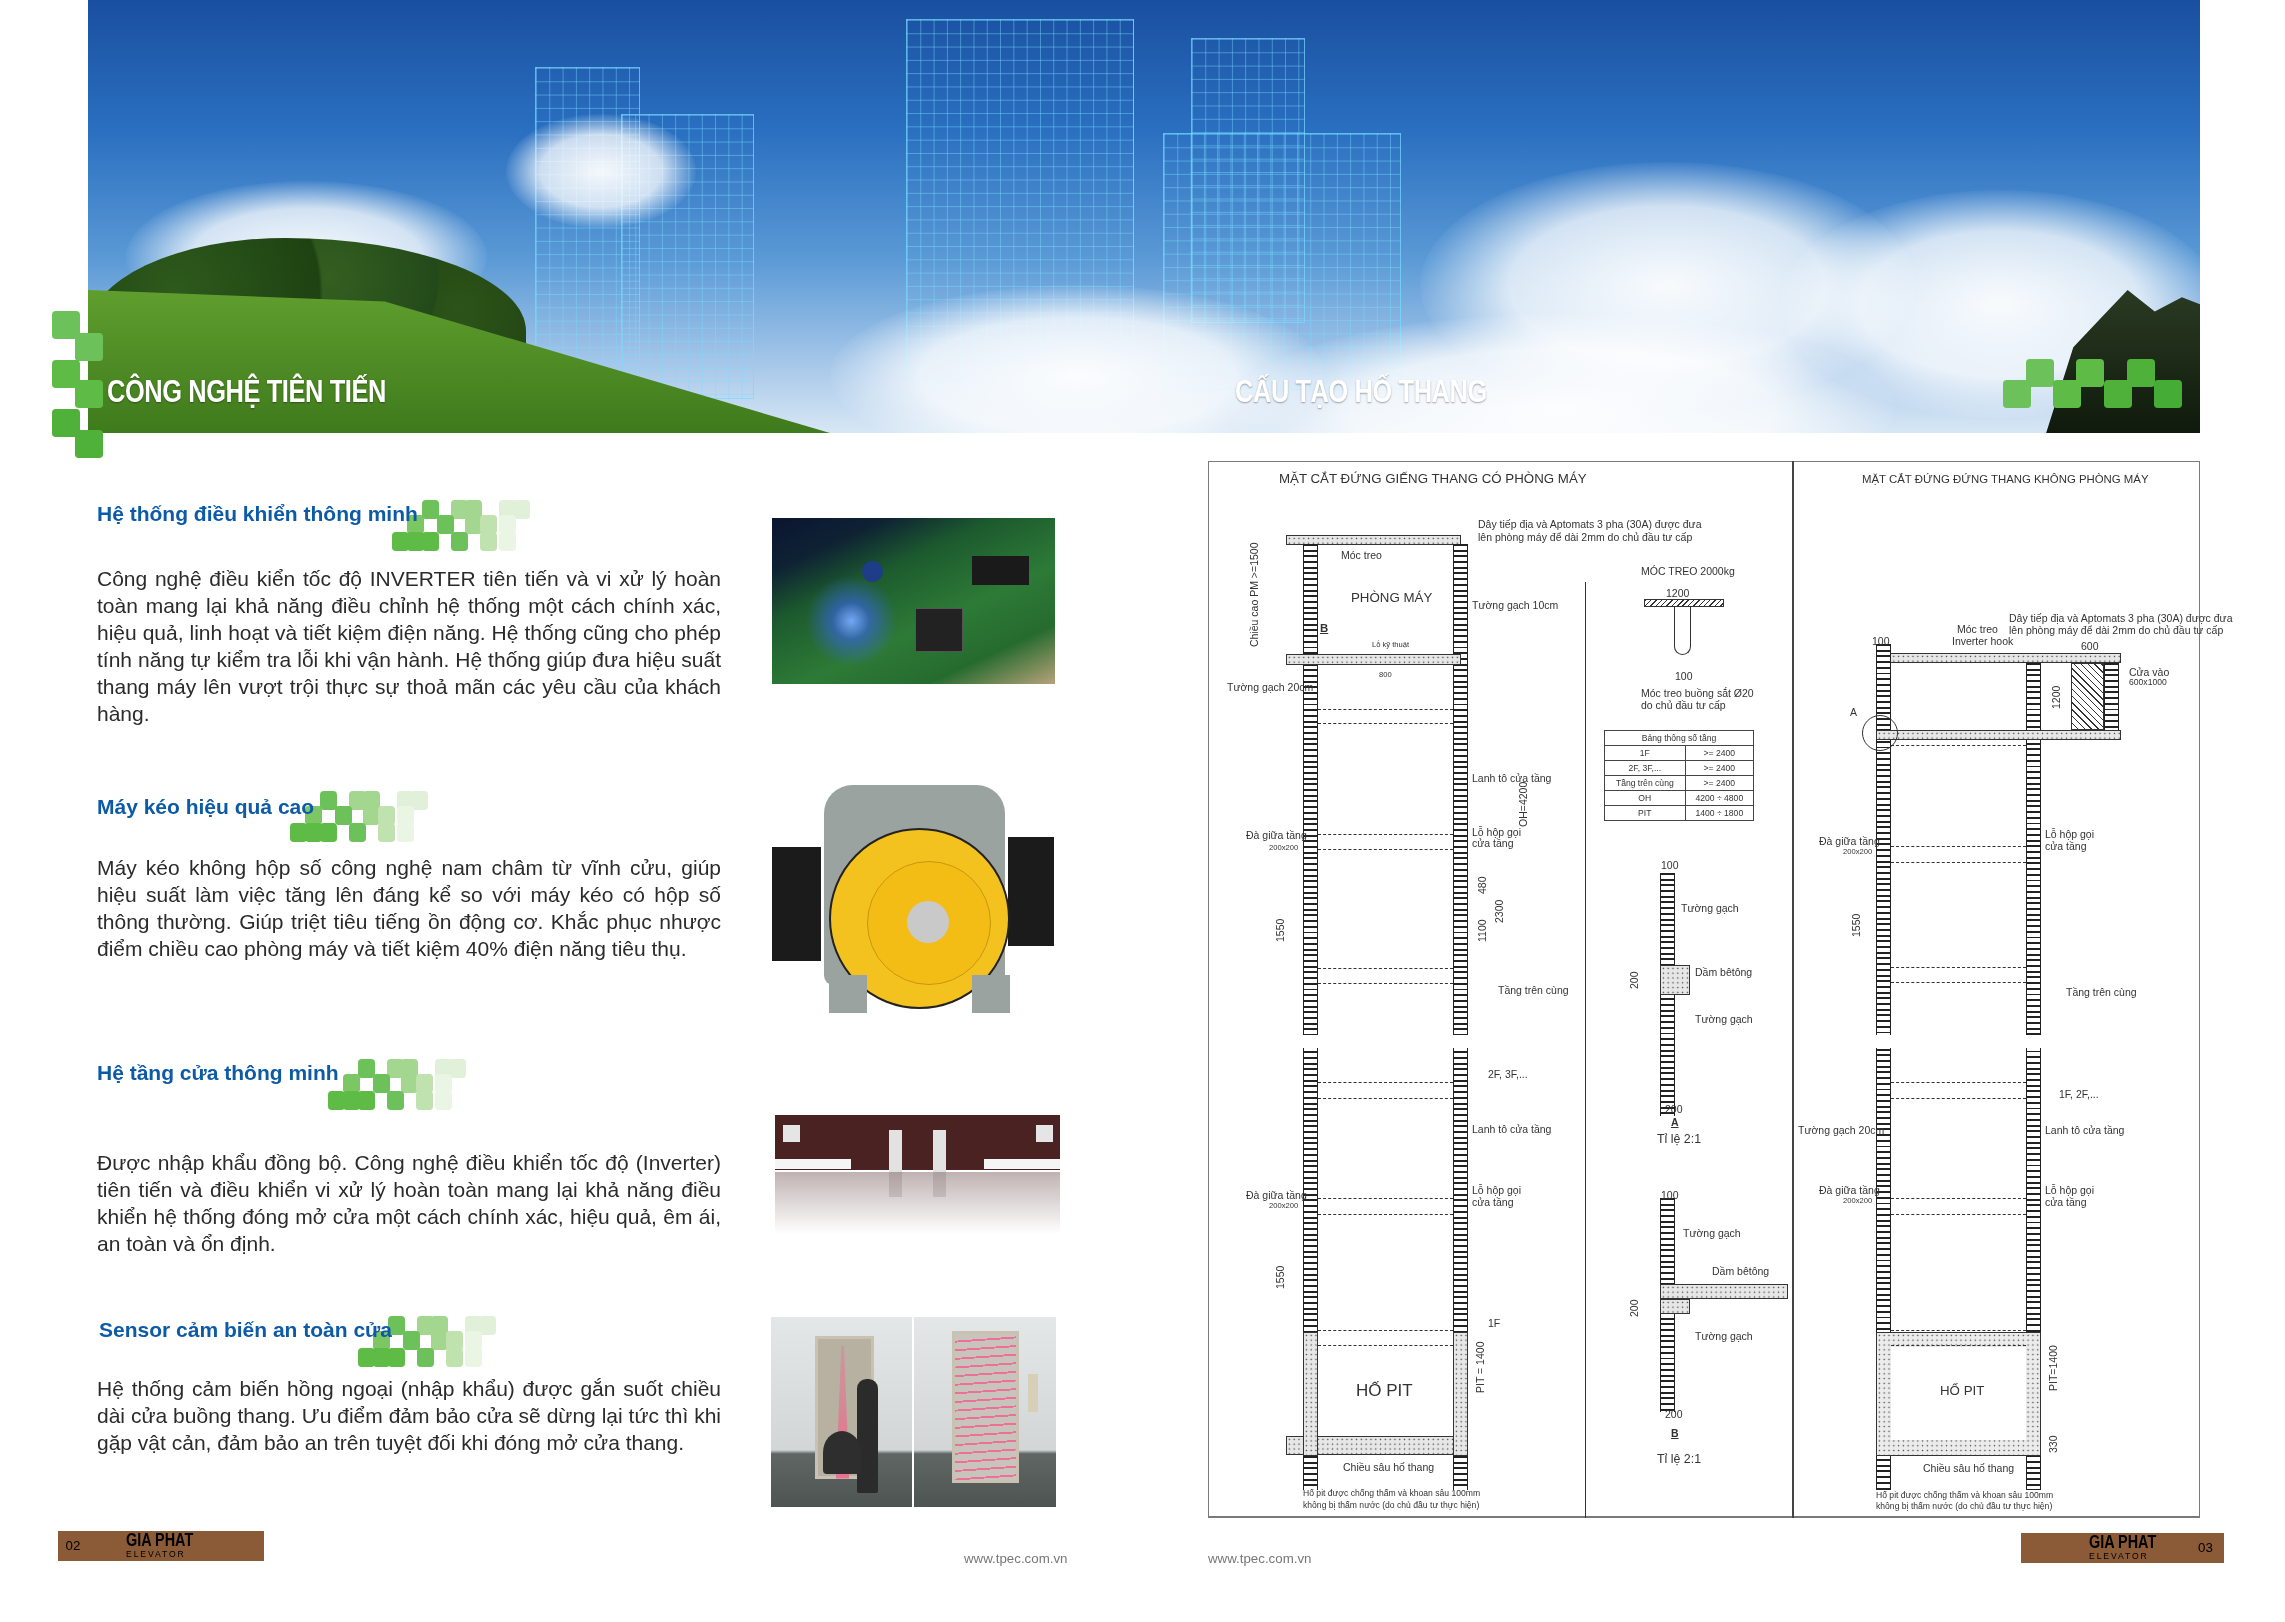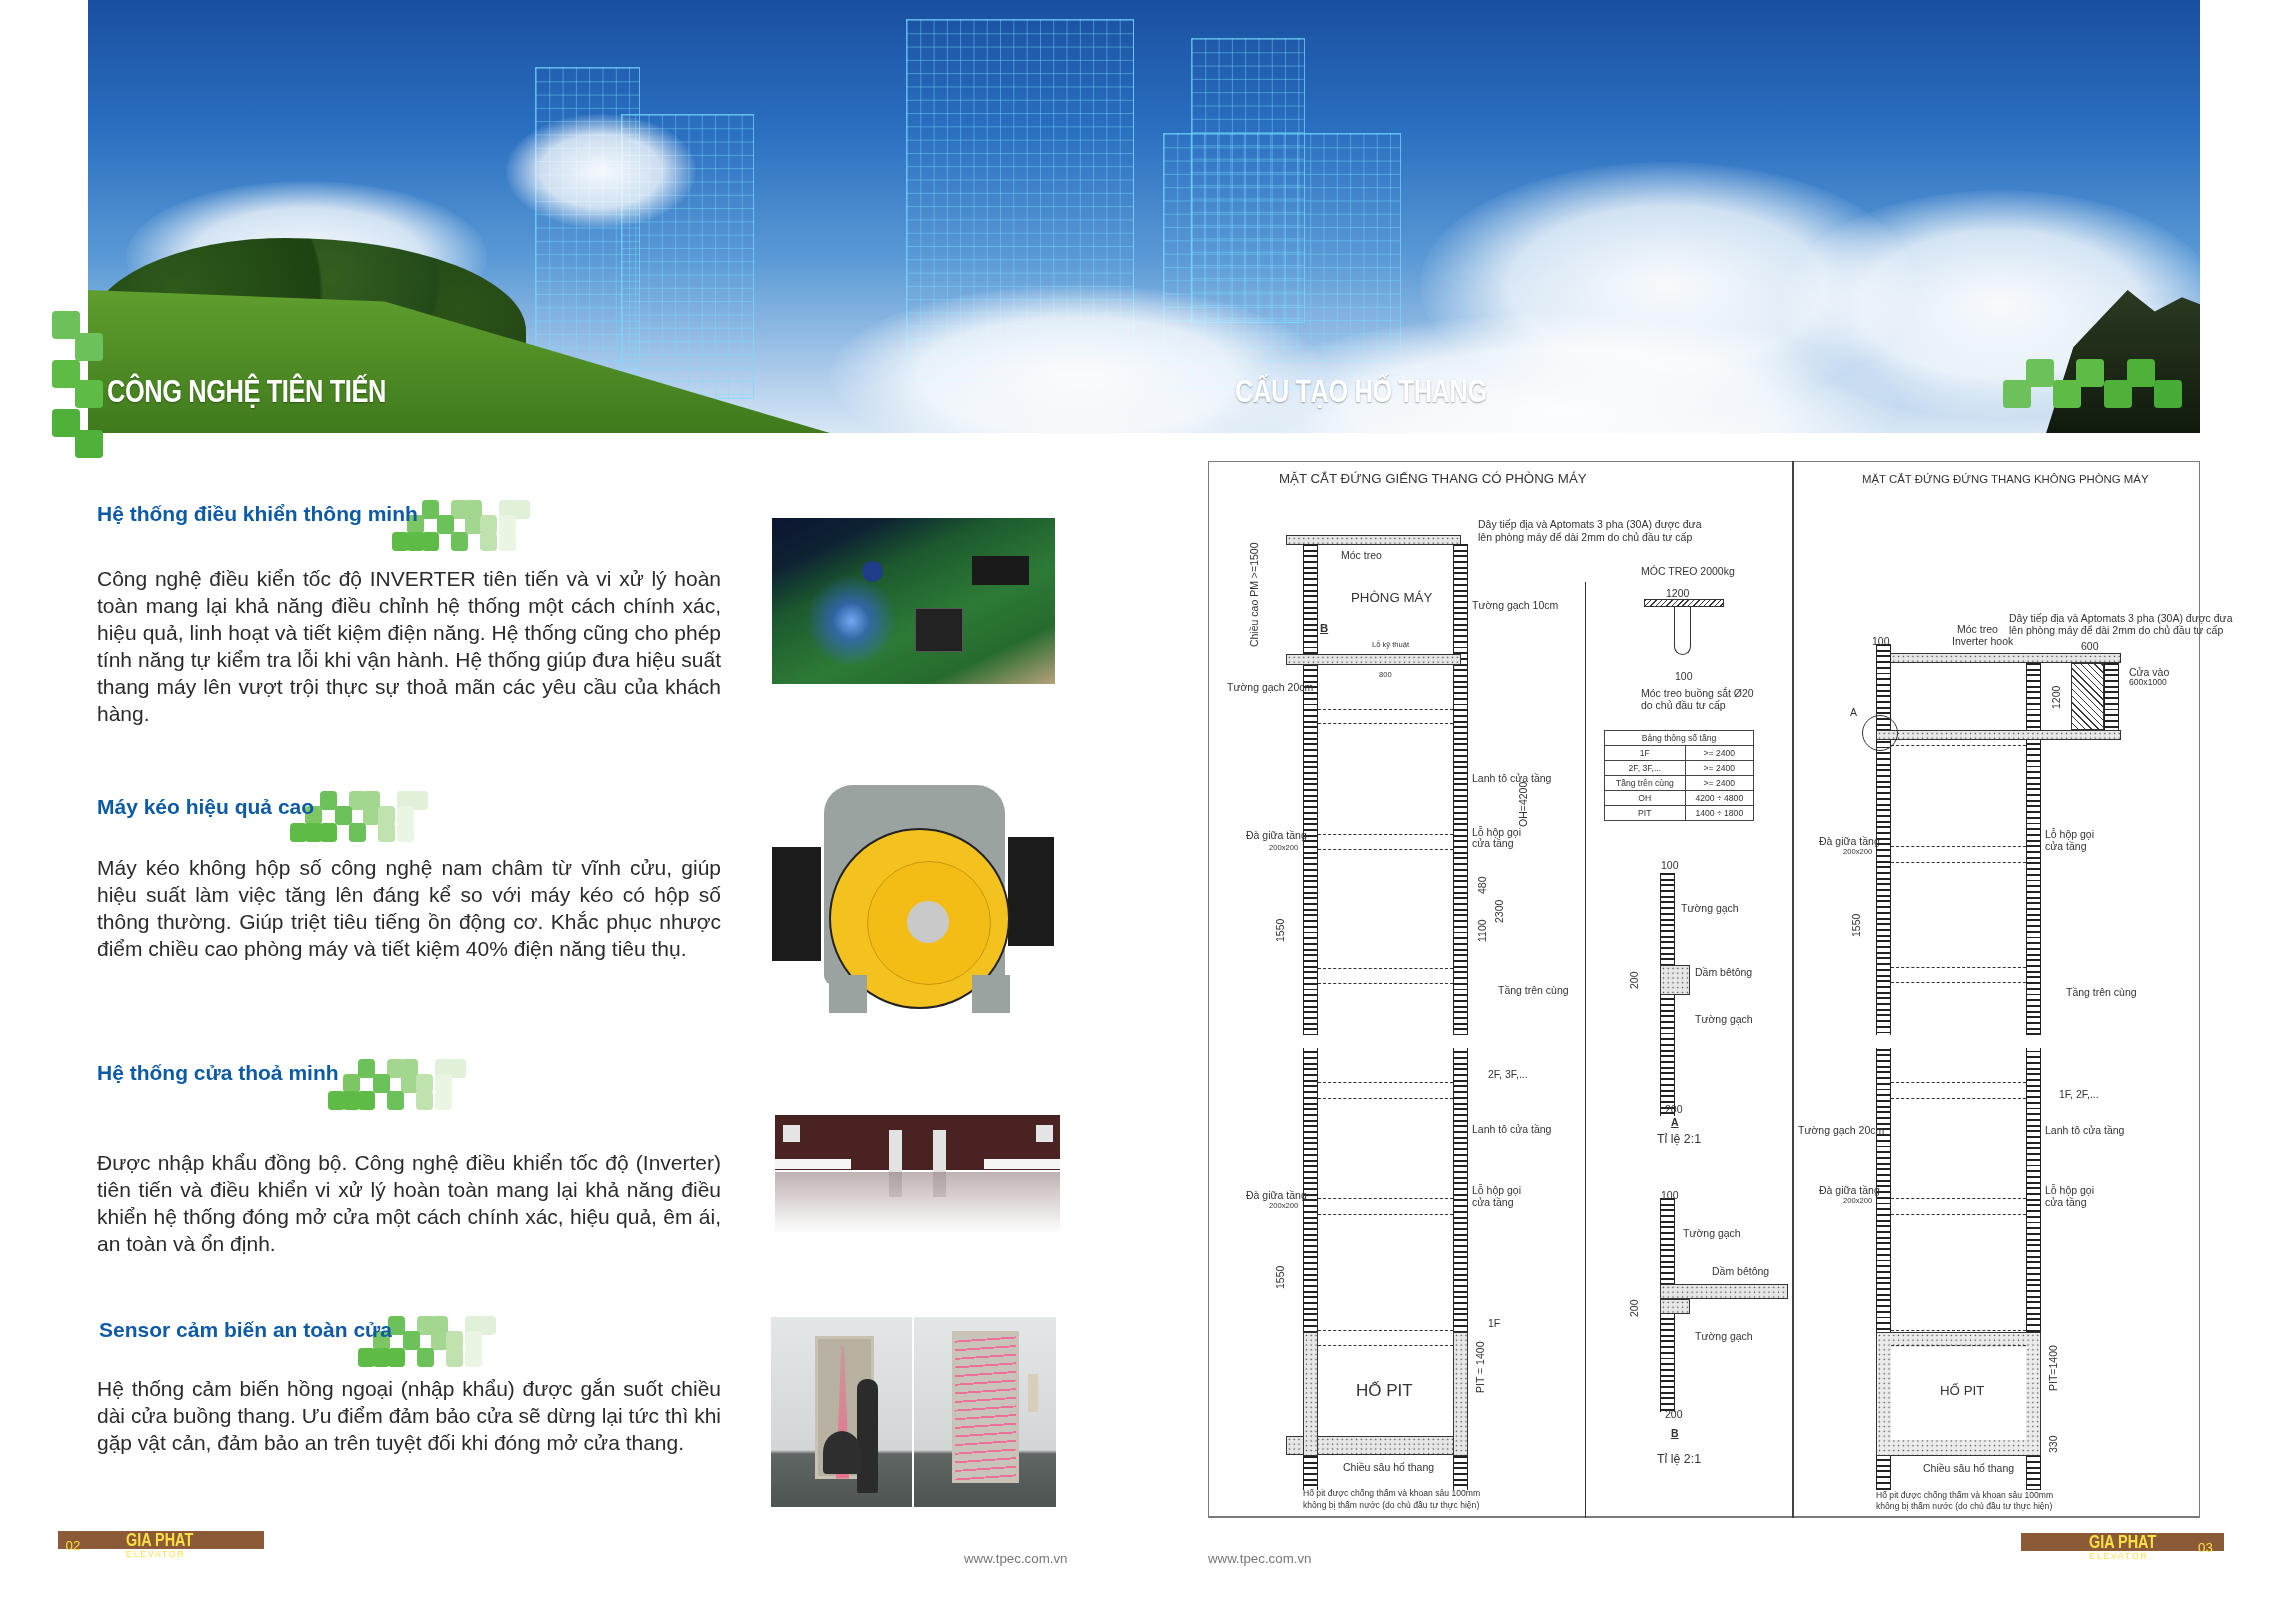--- a/index.html
+++ b/index.html
@@ -36,21 +36,21 @@
   .wall{position:absolute;width:15px;background-color:#fff;border-left:1.9px solid #222;border-right:1.9px solid #222;
     background-image:repeating-linear-gradient(180deg,#222 0 1.9px,transparent 1.9px 5.7px);}
   .conc{position:absolute;background:#e7e7e7;border:1px solid #333;
     background-image:radial-gradient(#444 0.8px,transparent 1px);background-size:4.8px 4.8px;}
   .dash{position:absolute;height:0;border-top:1.4px dashed #333;}
   .line{position:absolute;background:#333;}
   .big{position:absolute;font-size:17px;color:#333;white-space:nowrap;}
   .table{position:absolute;border-collapse:collapse;font-size:8.6px;color:#333;}
   .table td{border:1px solid #444;padding:1px 3.8px;text-align:center;height:15px;}
   
-  .footbar{position:absolute;height:18px;background:#8b5a36;color:#fde047;}
+  .footbar{position:absolute;height:30px;background:#8b5a36;color:#000000;}
   .footbar .num{position:absolute;top:6.7px;font-size:13.3px;}
   .footbar .brand{position:absolute;top:1px;font-weight:700;font-size:18px;line-height:17px;transform:scaleX(.8);transform-origin:left top;}
   .footbar .sub{position:absolute;top:18px;font-size:8.6px;letter-spacing:1.9px;}
   .url{position:absolute;top:1551px;font-size:13.3px;color:#777;}
 </style>
 </head>
 <body>
 
 <div class="banner">
   <div class="grid-bldg" style="left:447px;top:67px;width:105px;height:323px;"></div>
@@ -156,21 +156,21 @@
     <span style="left:73px;top:15px;background:#a3d68e"></span>
     <span style="left:88px;top:15px;background:#bfe2ae"></span>
     <span style="left:107px;top:15px;background:#eaf5e4"></span>
   <span style="left:0;top:32px;background:#5dbb46"></span>
     <span style="left:15px;top:32px;background:#5dbb46"></span>
     <span style="left:30px;top:32px;background:#5dbb46"></span>
     <span style="left:59px;top:32px;background:#6cc15a"></span>
     <span style="left:88px;top:32px;background:#bfe2ae"></span>
     <span style="left:107px;top:32px;background:#eaf5e4"></span>
 </div>
-<div class="heading" style="left:97px;top:1061px;">Hệ thống cửa thoả minh</div>
+<div class="heading" style="left:97px;top:1061px;">Hệ tầng cửa thông minh</div>
 <div class="body-text" style="top:1119px;margin-top:30px;">Được nhập khẩu đồng bộ. Công nghệ điều khiển tốc độ (Inverter) tiên tiến và điều khiển vi xử lý hoàn toàn mang lại khả năng điều khiển hệ thống đóng mở cửa một cách chính xác, hiệu quả, êm ái, an toàn và ổn định.</div>
 <div class="photo" style="left:775px;top:1115px;width:285px;height:119px;
   background:linear-gradient(180deg,#fff 0,#fff 100%);">
   <div class="abs" style="left:0;top:0;width:285px;height:55px;background:#4a2222;"></div>
   <div class="abs" style="left:7.6px;top:9.5px;width:17px;height:17px;background:#e5e5e5;"></div>
   <div class="abs" style="left:261px;top:9.5px;width:17px;height:17px;background:#e5e5e5;"></div>
   <div class="abs" style="left:114px;top:15px;width:13.3px;height:67px;background:#e2e2e2;"></div>
   <div class="abs" style="left:158px;top:15px;width:13.3px;height:67px;background:#e2e2e2;"></div>
   <div class="abs" style="left:0;top:44px;width:76px;height:9.5px;background:#f5f5f5;"></div>
   <div class="abs" style="left:209px;top:44px;width:76px;height:9.5px;background:#f5f5f5;"></div>

